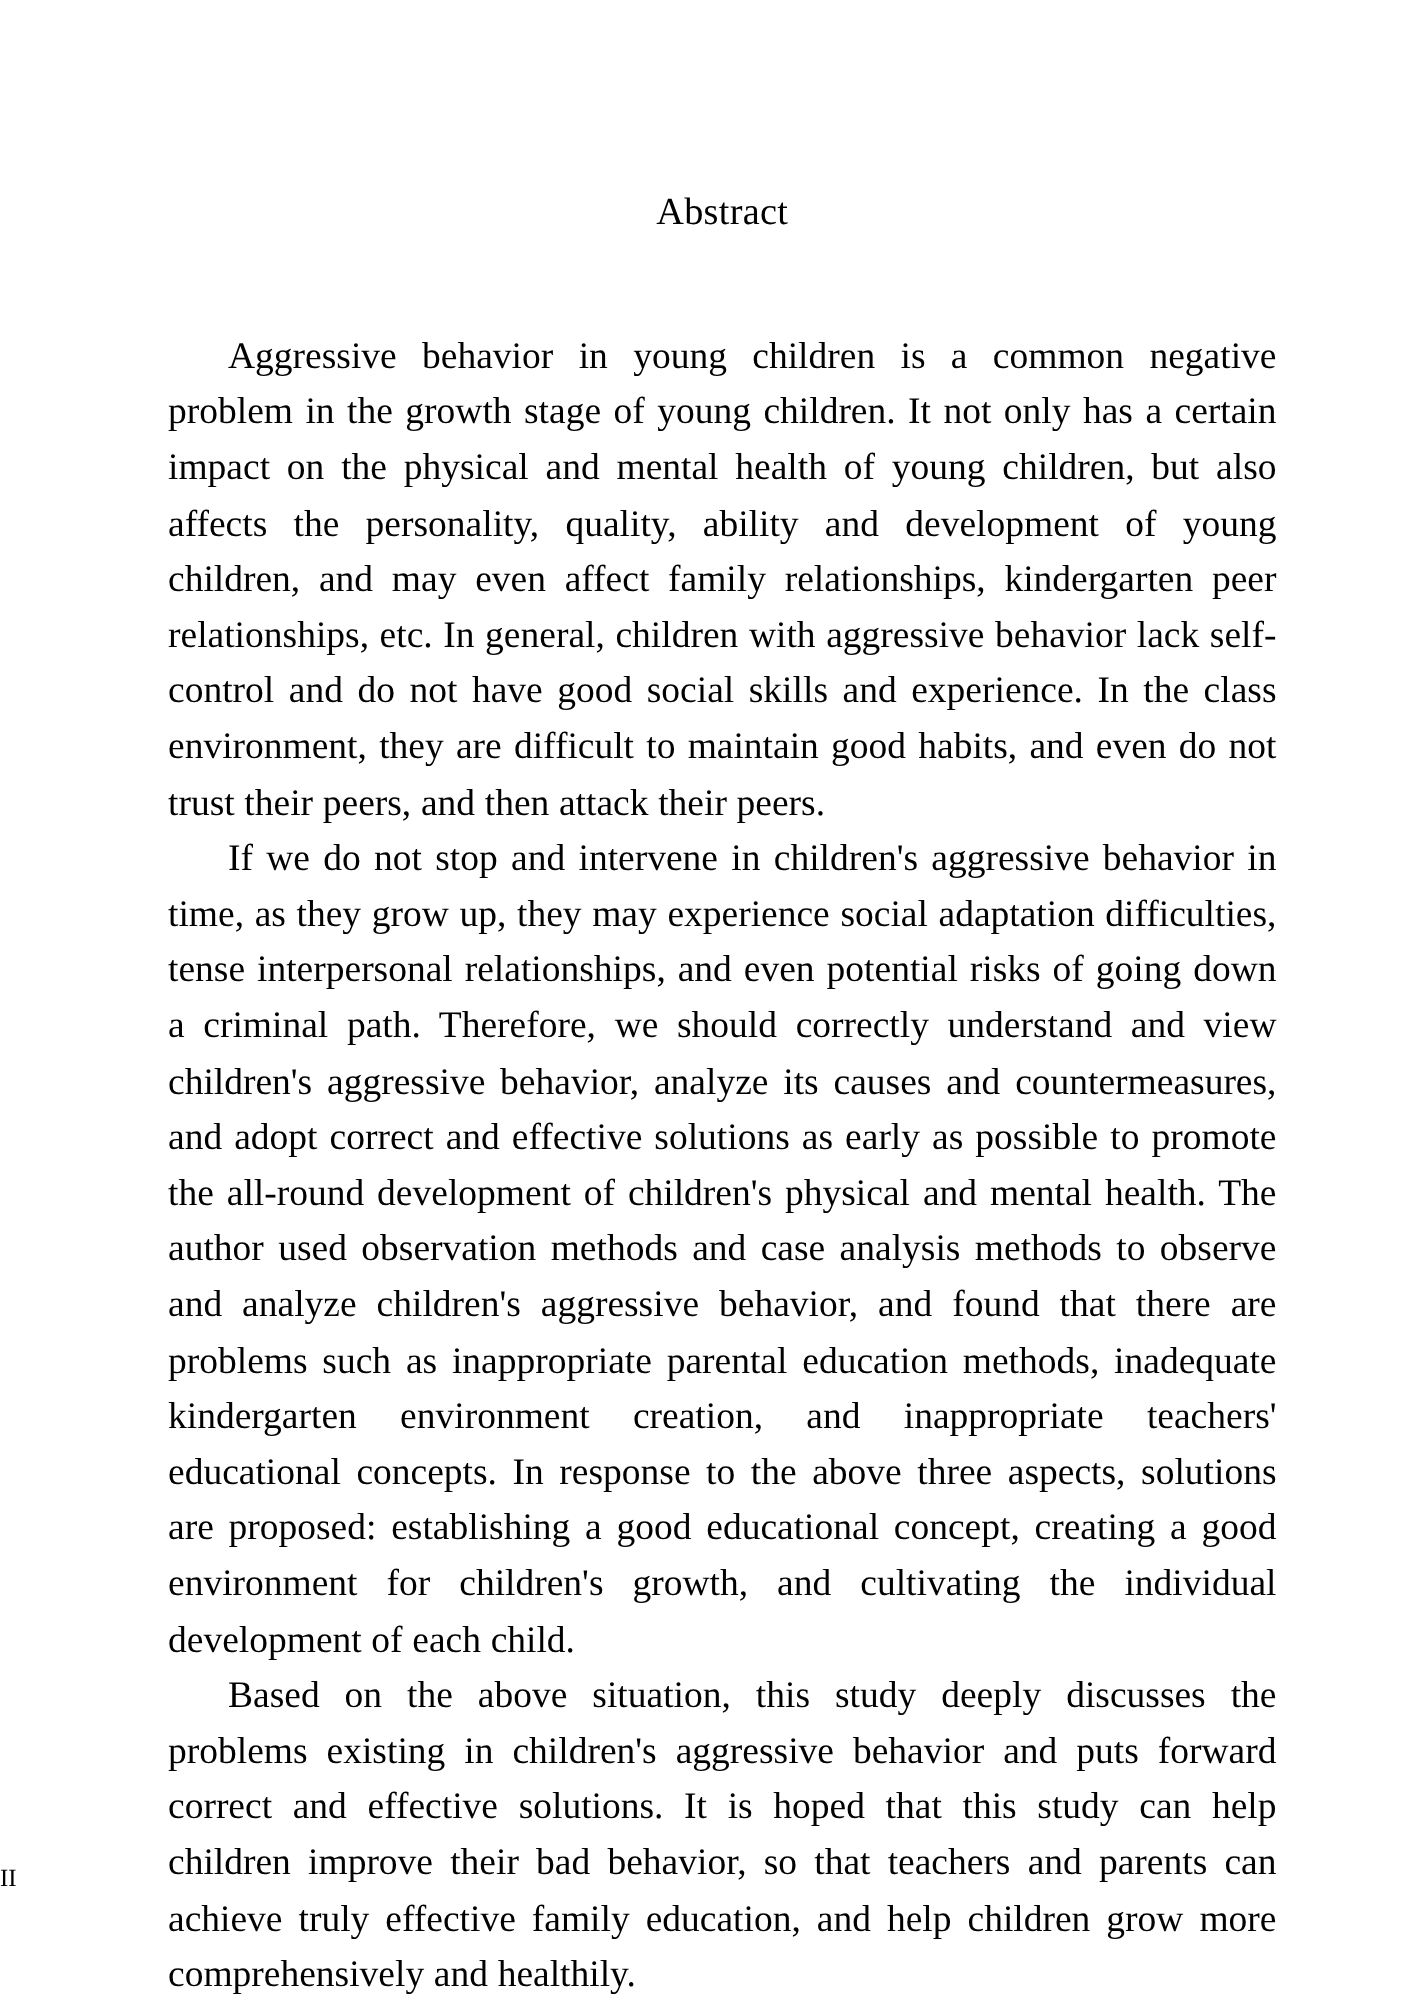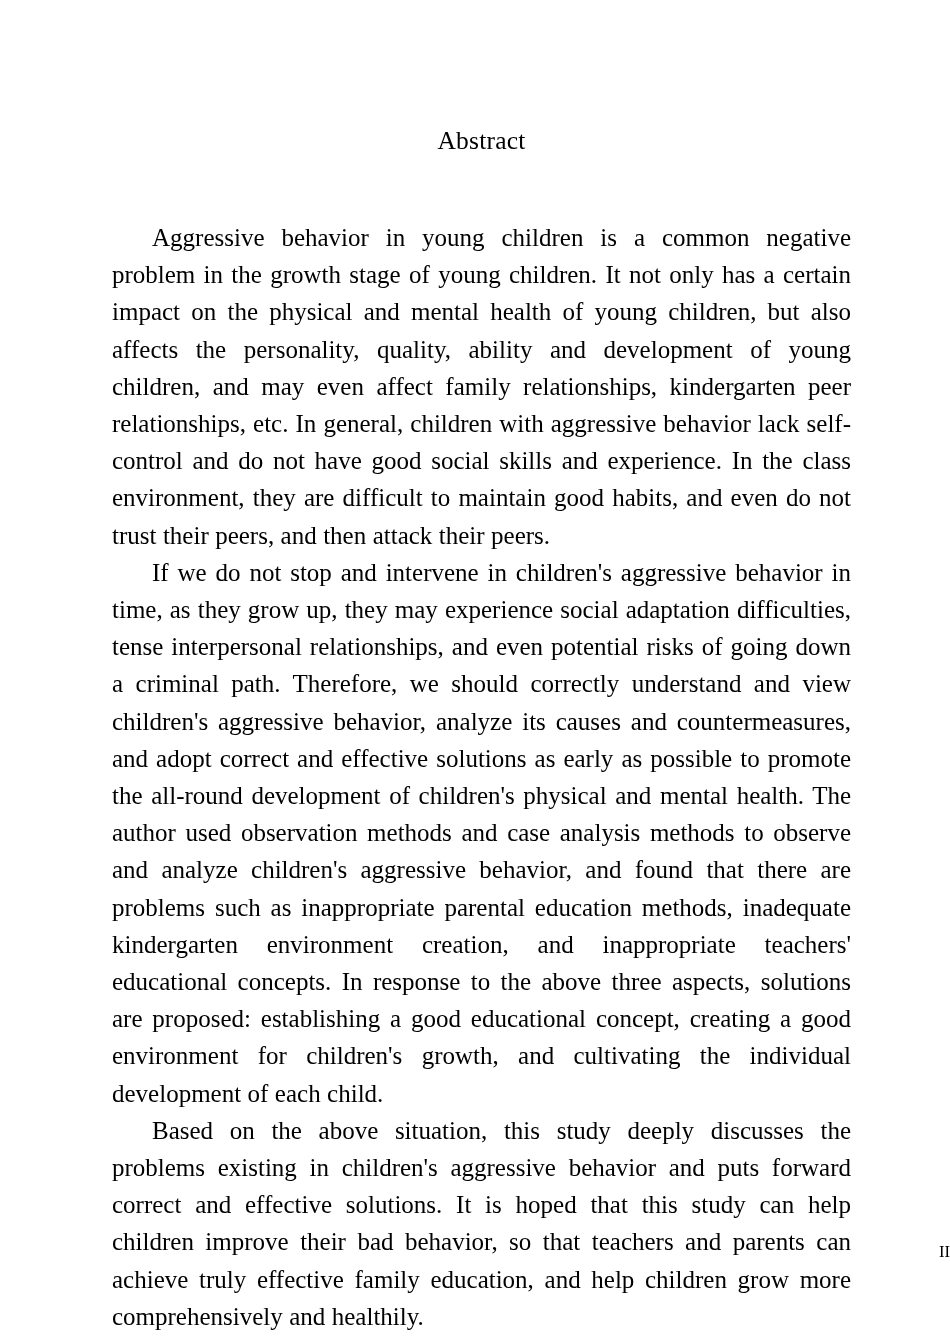--- a/index.html
+++ b/index.html
@@ -57,21 +57,21 @@
     text-align: right;
   }
   .keywords-label {
     font-weight: bold;
   }
   .folio {
     position: absolute;
     left: 0;
     right: 0;
     top: 1242px;
-    text-align: right;
+    text-align: left;
     font-size: 16.5px;
     line-height: 20px;
   }
 </style>
 </head>
 <body>
 
 <div class="page">
   <div class="content">
 

